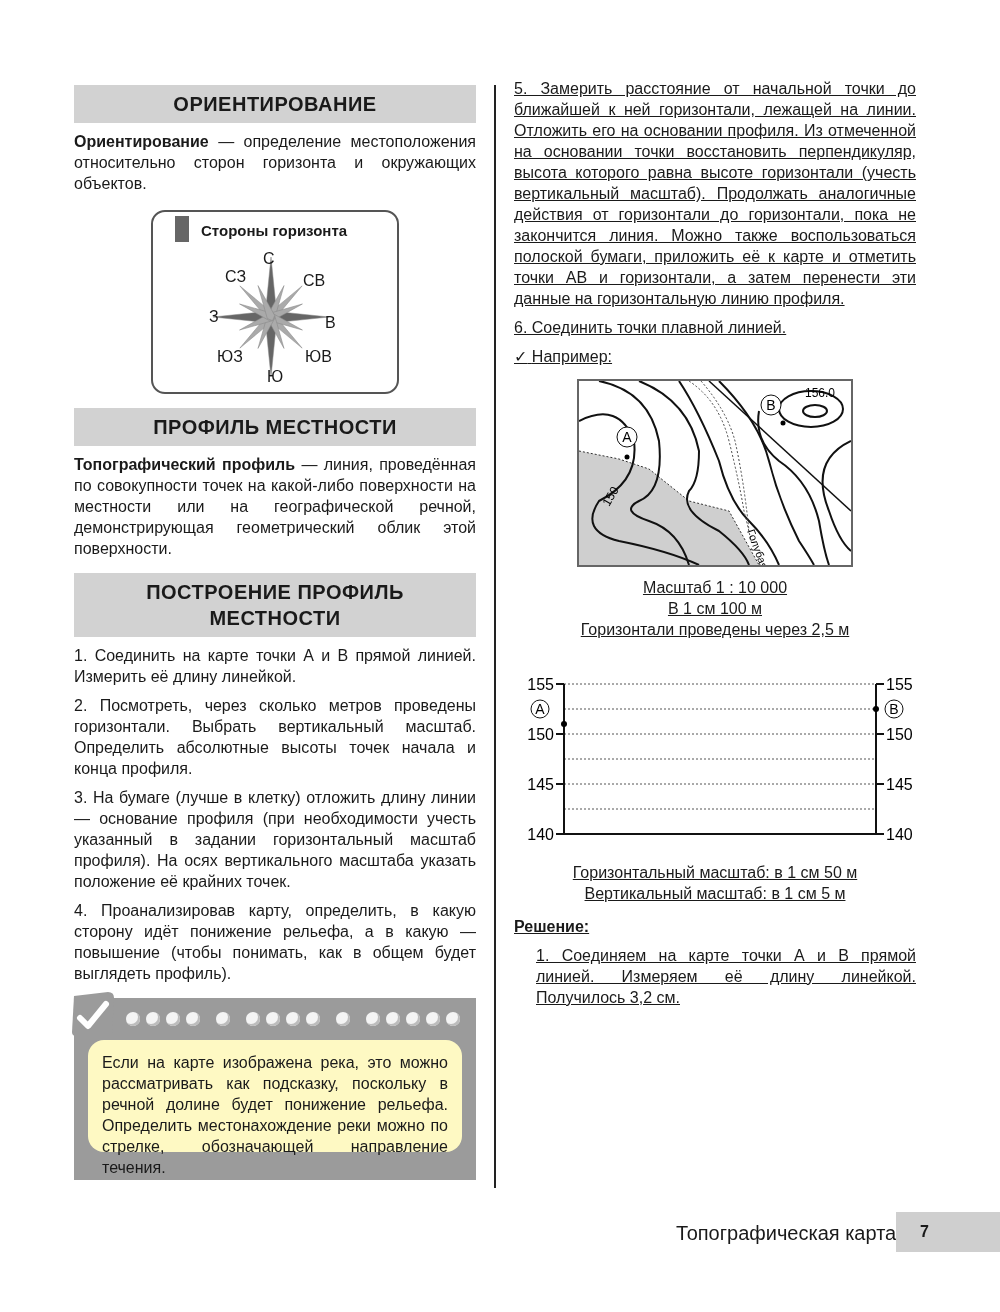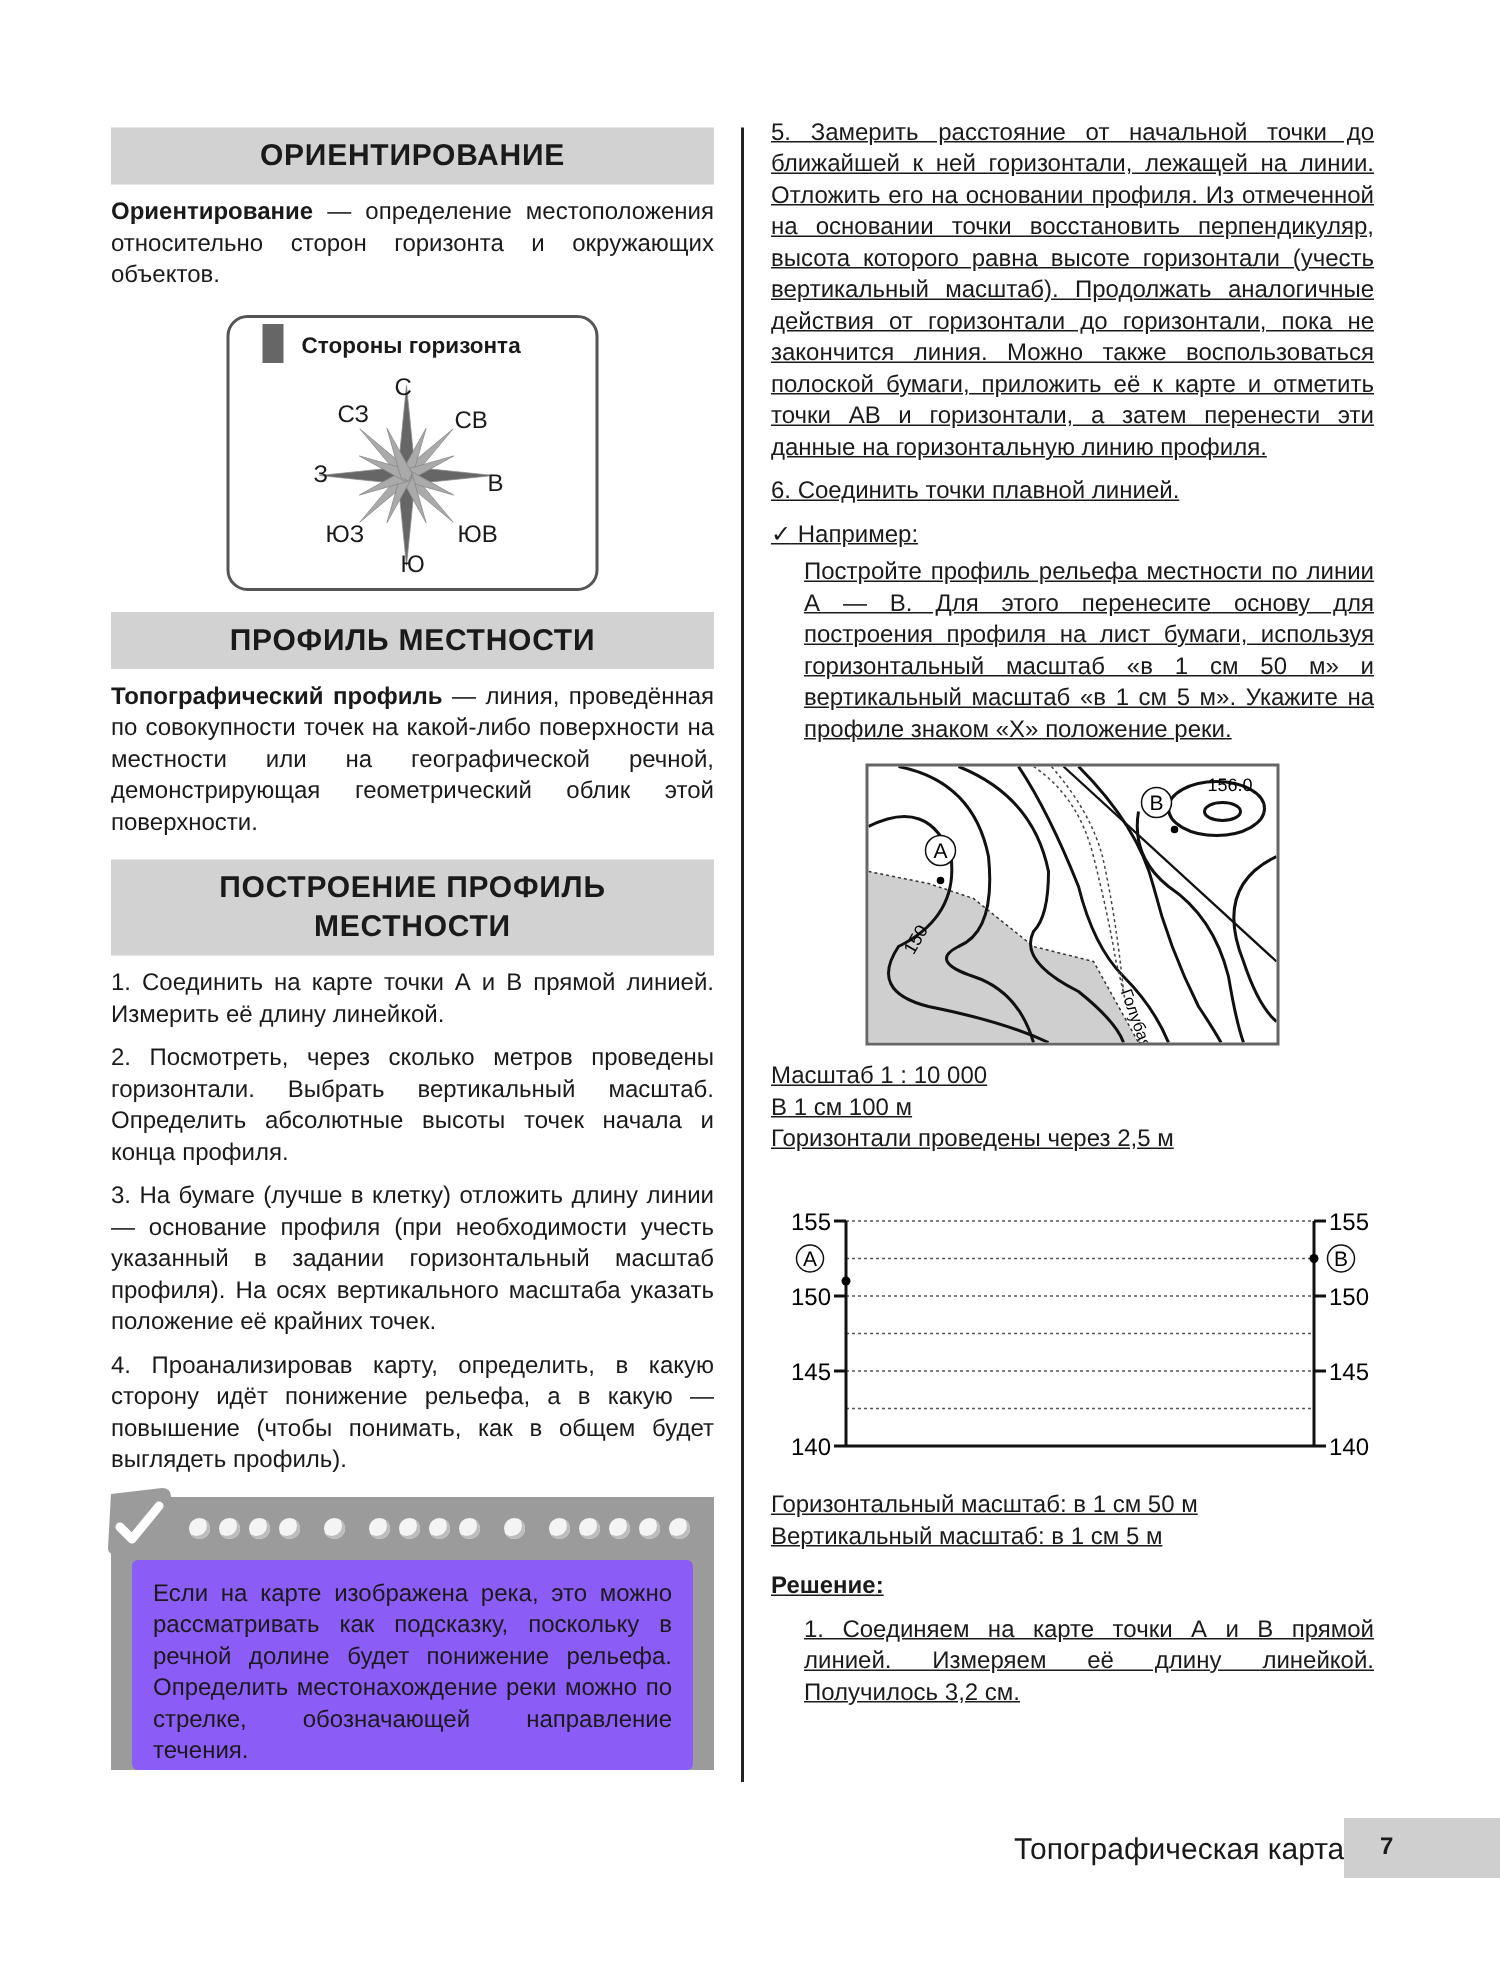--- a/index.html
+++ b/index.html
@@ -10,27 +10,27 @@
   .heading { background: #d2d2d2; text-align: center; font-weight: bold; font-size: 20px; letter-spacing: 0.5px; padding: 6px 4px; line-height: 26px; }
   p.txt { margin: 0; font-size: 16px; line-height: 21px; text-align: justify; }
   p.txt b { font-weight: bold; }
   .gap-s { height: 8px; }
   .compass-box { margin: 16px auto 0; width: 244px; height: 180px; border: 2px solid #555; border-radius: 14px; position: relative; }
   .compass-box .bar { position: absolute; left: 22px; top: 4px; width: 14px; height: 26px; background: #666; }
   .compass-box .ctitle { position: absolute; left: 48px; top: 10px; font-weight: bold; font-size: 15px; }
   .compass-box .dir { position: absolute; font-size: 16px; }
   .compass-box svg { position: absolute; left: 0; top: 0; }
   .tip-box { position: relative; background: #9b9b9b; margin-top: 14px; width: 402px; height: 182px; }
-  .tip-inner { position: absolute; left: 14px; top: 42px; width: 374px; height: 140px; background: #8b5cf6; border-radius: 4px; }
+  .tip-inner { position: absolute; left: 14px; top: 42px; width: 374px; height: 112px; background: #fef9c3; border-radius: 16px; }
   .tip-inner p { margin: 0; padding: 12px 14px; font-size: 16px; line-height: 21px; text-align: justify; }
   .tip-badge { position: absolute; left: -6px; top: -6px; }
   .dots { position: absolute; left: 52px; top: 14px; display: flex; gap: 6px; }
   .dot { width: 14px; height: 14px; border-radius: 50%; background: #f4f4f4; box-shadow: inset -2px -2px 0 #bdbdbd; }
   .dots .sp { width: 4px; }
-  .center-text { text-align: left; font-size: 16px; line-height: 21px; }
+  .center-text { text-align: center; font-size: 16px; line-height: 21px; }
   .map-wrap { margin: 12px auto 0; width: 272px; height: 184px; border: 2px solid #666; position: relative; }
   .footer-title { position: absolute; left: 676px; top: 1222px; font-size: 20px; }
   .page-num { position: absolute; left: 896px; top: 1212px; width: 104px; height: 40px; background: #cfcfcf; font-weight: bold; font-size: 16px; line-height: 40px; padding-left: 24px; box-sizing: border-box; }
   .check { font-size: 16px; }
 </style>
 </head>
 <body>
 
 <div class="divider"></div>
 
@@ -128,21 +128,20 @@
     </div>
   </div>
 </div>
 
 <div class="col-right">
   <p class="txt">5. Замерить расстояние от начальной точки до ближайшей к ней горизонтали, лежащей на линии. Отложить его на основании профиля. Из отмеченной на основании точки восстановить перпендикуляр, высота которого равна высоте горизонтали (учесть вертикальный масштаб). Продолжать аналогичные действия от горизонтали до горизонтали, пока не закончится линия. Можно также воспользоваться полоской бумаги, приложить её к карте и отметить точки АВ и горизонтали, а затем перенести эти данные на горизонтальную линию профиля.</p>
   <div class="gap-s"></div>
   <p class="txt">6. Соединить точки плавной линией.</p>
   <div class="gap-s"></div>
   <p class="txt"><span class="check">✓</span> <span>Например:</span></p>
-  <p class="txt" style="margin-left:22px;margin-top:4px">Постройте профиль рельефа местности по линии А — В. Для этого перенесите основу для построения профиля на лист бумаги, используя горизонтальный масштаб «в 1 см 50 м» и вертикальный масштаб «в 1 см 5 м». Укажите на профиле знаком «Х» положение реки.</p>
 
   <div class="map-wrap">
     <svg width="272" height="184" viewBox="0 0 272 184">
       <path d="M0 70 L40 78 L70 88 L110 120 L150 130 L180 184 L0 184 Z" fill="#cfcfcf"></path>
       <path d="M0 70 L40 78 L70 88 L110 120 L150 130 L180 184" stroke="#333" stroke-width="1" stroke-dasharray="2 2" fill="none"></path>
       <path d="M0 40 Q40 20 55 60 Q60 100 20 120 Q0 150 40 160 Q90 170 120 184" stroke="#111" stroke-width="2" fill="none"></path>
       <path d="M20 0 Q70 10 80 60 Q85 110 60 120 Q40 130 70 140 Q100 150 110 184" stroke="#111" stroke-width="2" fill="none"></path>
       <path d="M60 0 Q110 20 120 70 Q120 100 110 110 Q100 130 140 150 Q165 170 170 184" stroke="#111" stroke-width="2" fill="none"></path>
       <path d="M100 0 Q120 30 140 80 Q150 120 170 140 Q190 160 200 184" stroke="#111" stroke-width="2" fill="none"></path>
       <path d="M110 0 Q140 20 150 60 Q160 100 165 130 Q170 150 172 160" stroke="#444" stroke-width="1" stroke-dasharray="2 2" fill="none"></path>

